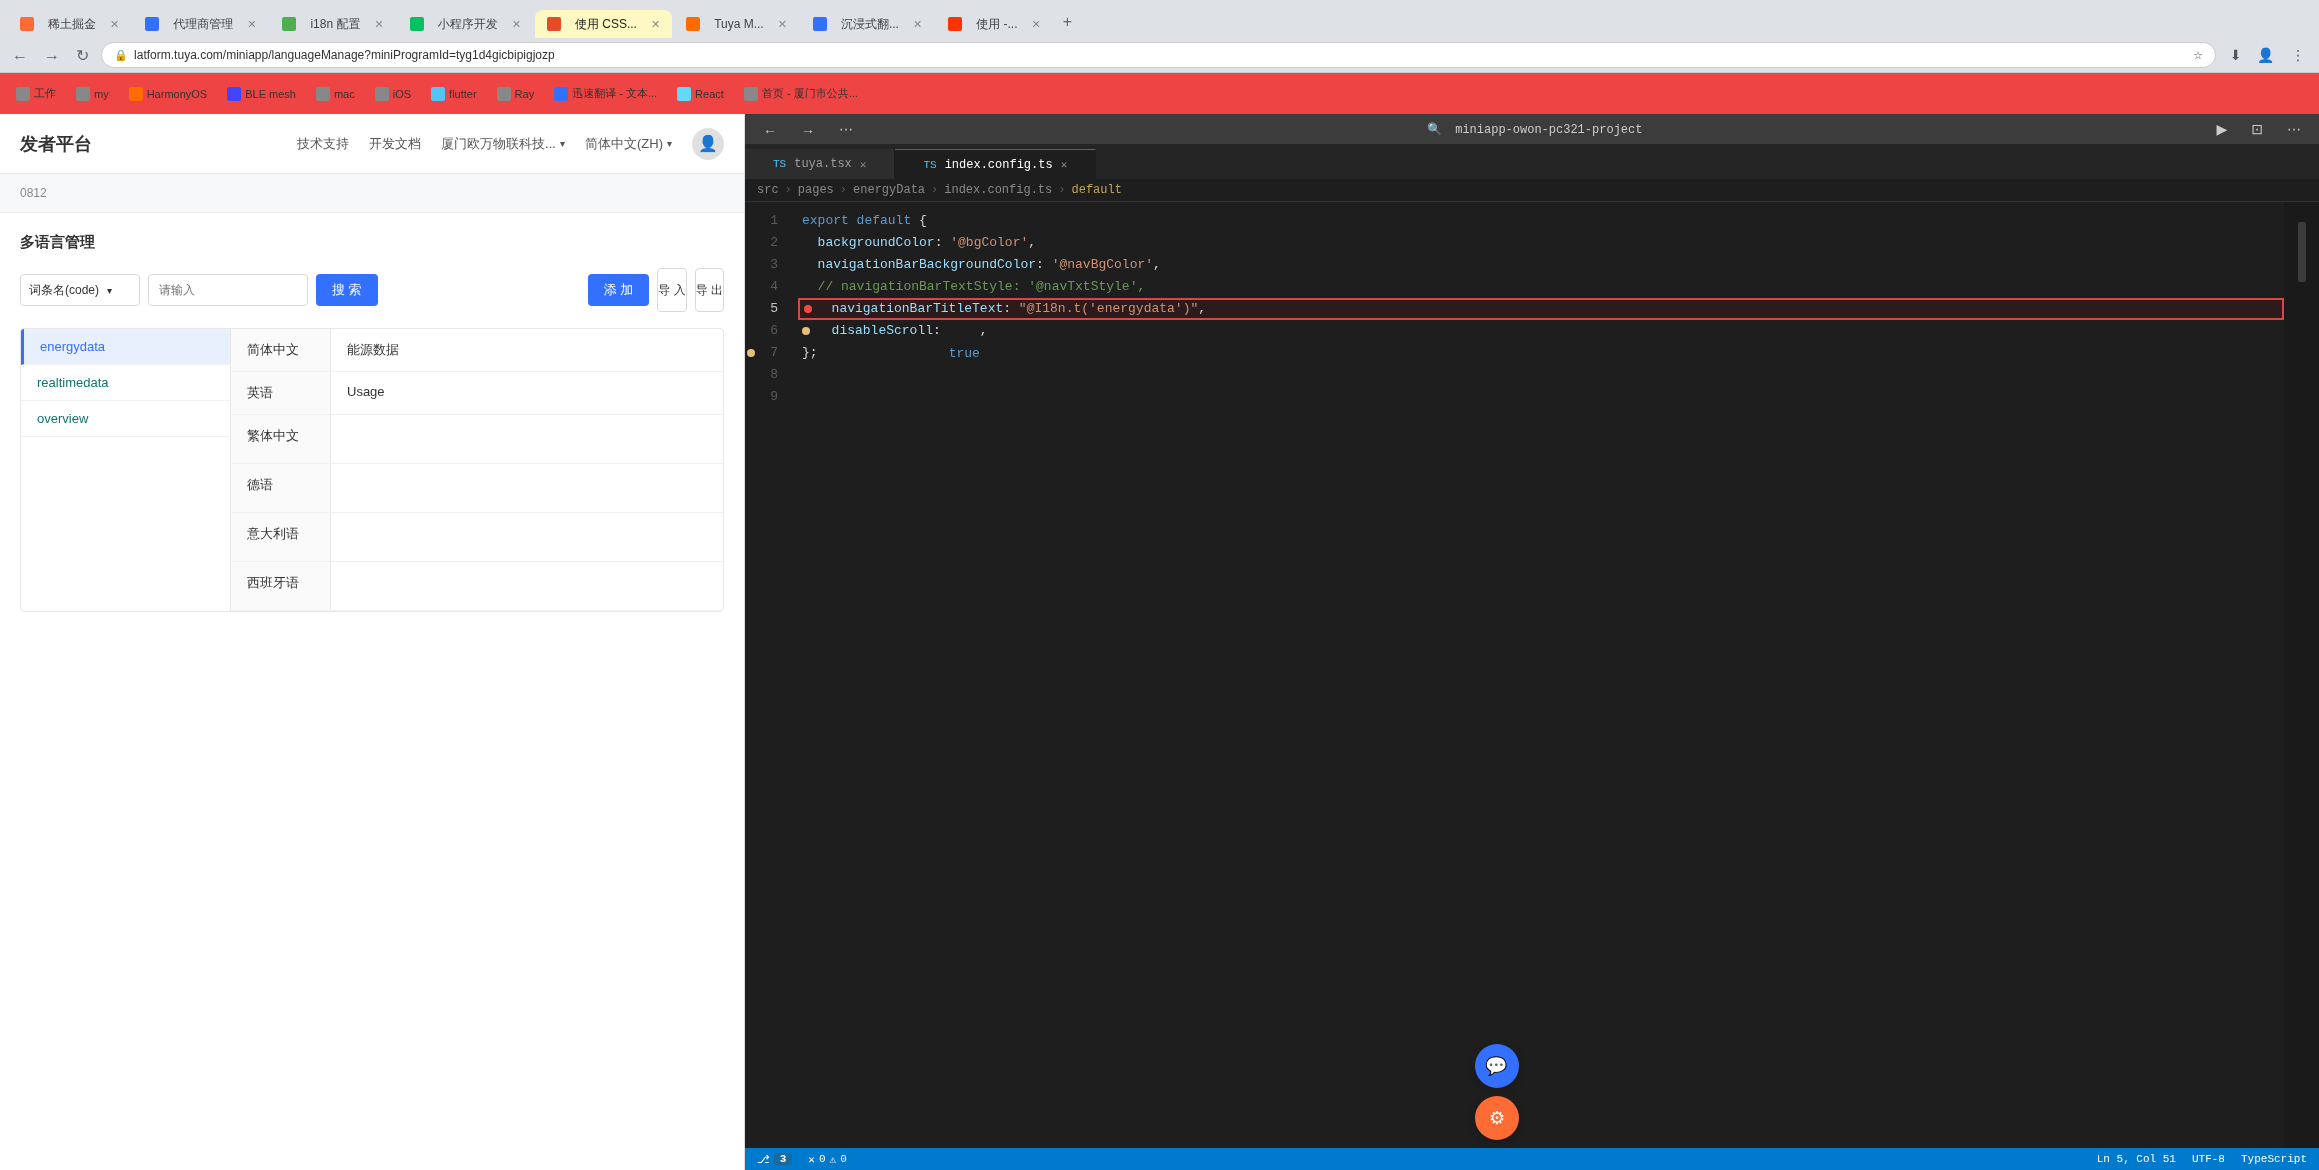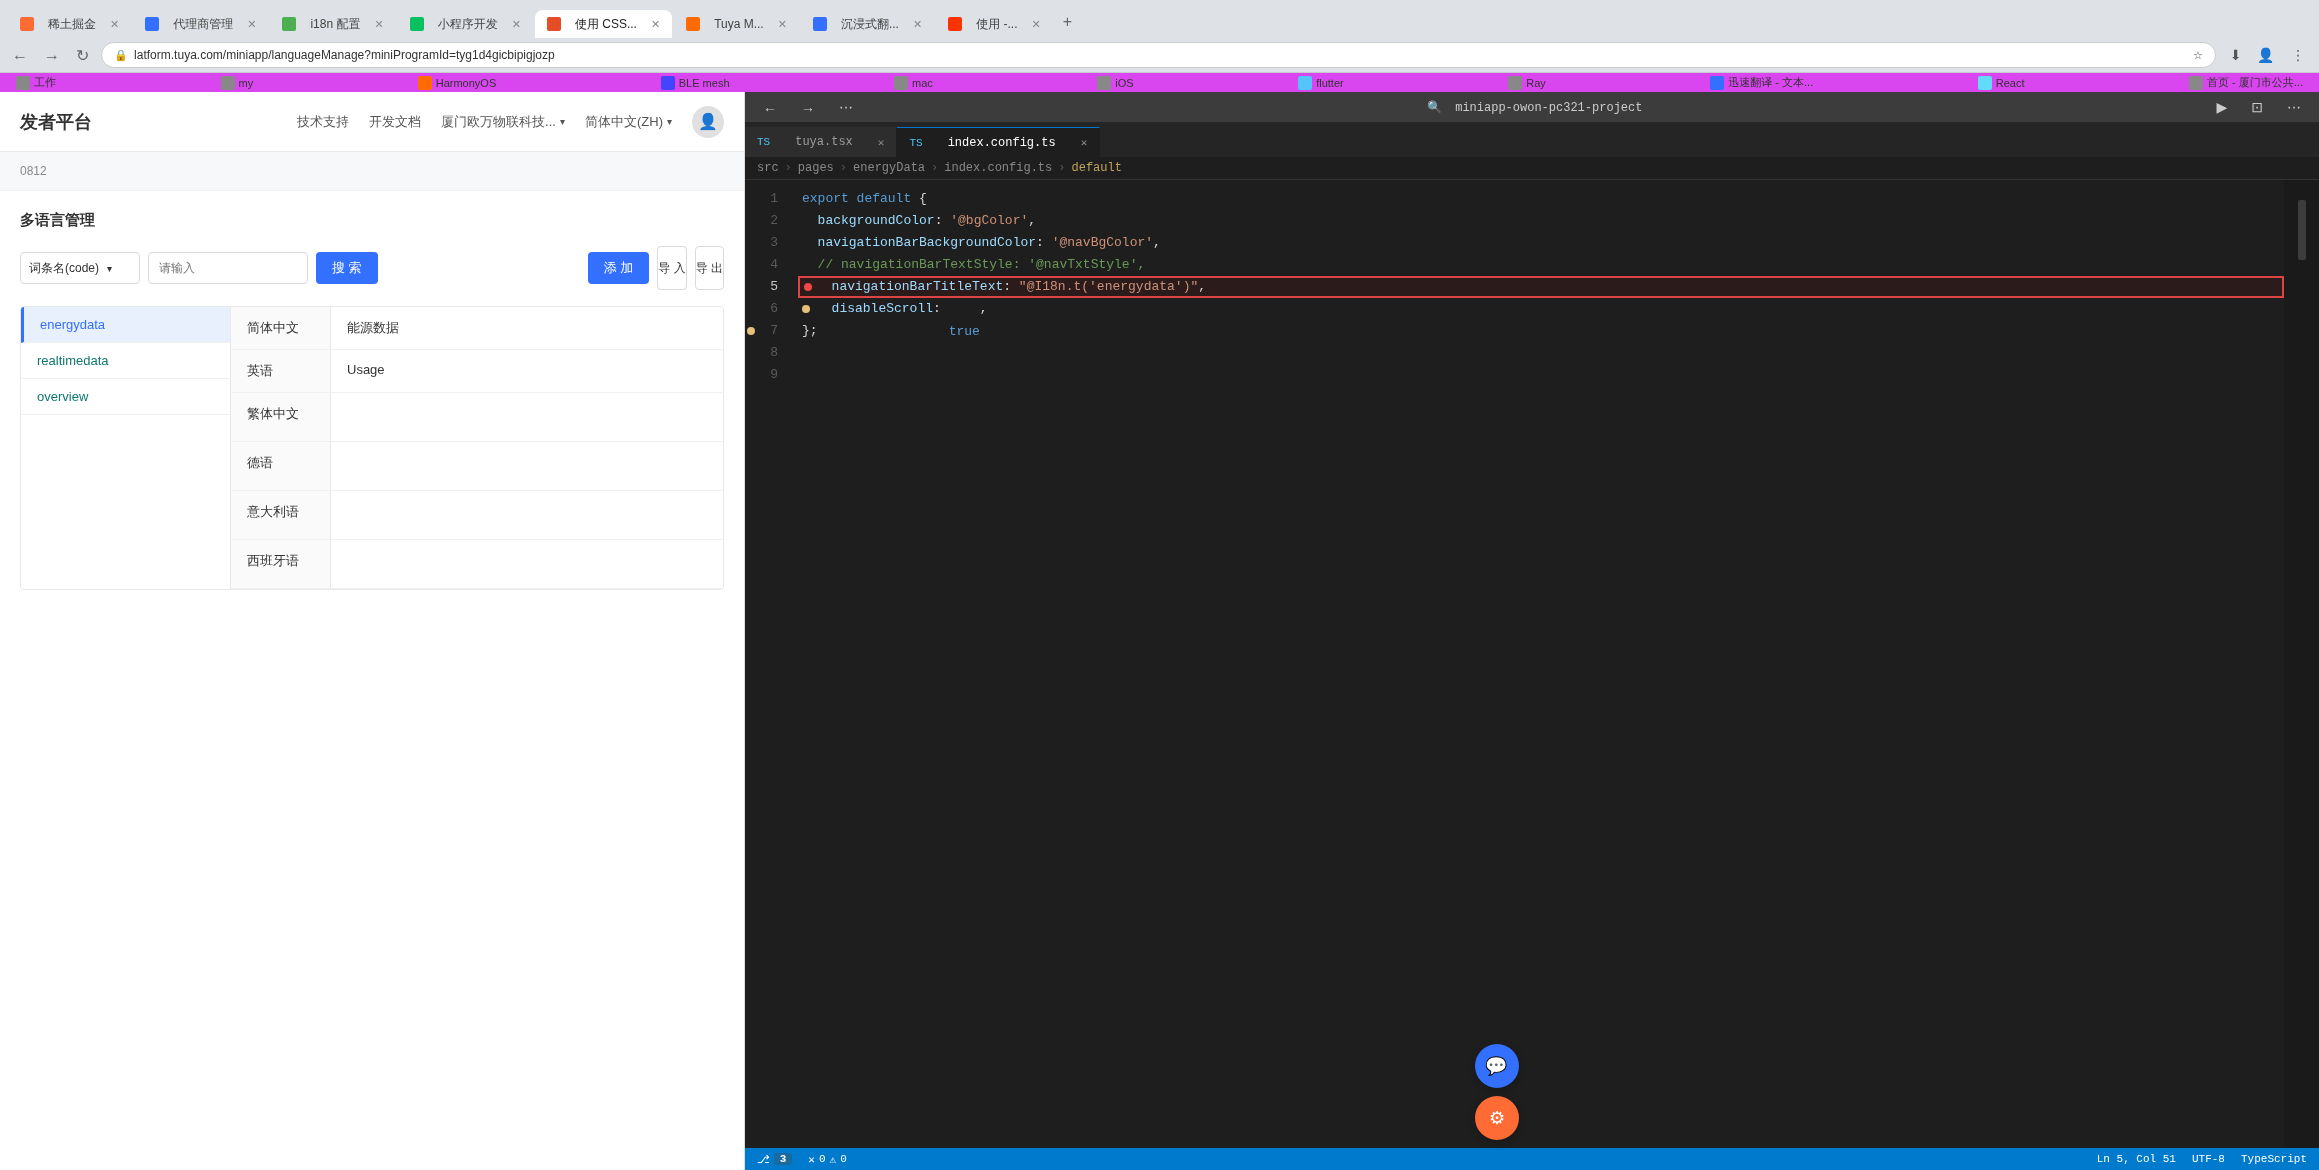--- a/index.html
+++ b/index.html
@@ -2,37 +2,37 @@
 <html><head>
   <meta charset="utf-8">
   <style>
     * { box-sizing: border-box; margin: 0; padding: 0; }
     body { font-family: -apple-system, BlinkMacSystemFont, 'PingFang SC', 'Microsoft YaHei', sans-serif; font-size: 13px; background: #f5f5f5; width: 2319px; height: 1170px; overflow: hidden; display: flex; flex-direction: column; }
 
     
     .browser-chrome { background: #dee1e6; height: 72px; display: flex; flex-direction: column; flex-shrink: 0; }
     .browser-tabs { display: flex; align-items: flex-end; padding: 6px 0 0 8px; height: 38px; gap: 2px; }
     .browser-tab { display: flex; align-items: center; padding: 0 12px; height: 28px; border-radius: 8px 8px 0 0; font-size: 12px; cursor: pointer; gap: 14px; max-width: 160px; white-space: nowrap; overflow: hidden; text-overflow: ellipsis; background: #dee1e6; color: #444; }
-    .browser-tab.active { background: #ffffff; color: #222; }
+    .browser-tab.active { background: #fef9c3; color: #222; }
     .browser-tab .tab-favicon { width: 14px; height: 14px; border-radius: 2px; flex-shrink: 0; }
     .browser-tab .tab-close { margin-left: auto; font-size: 11px; color: #888; flex-shrink: 0; }
     .browser-tab .tab-label { overflow: hidden; text-overflow: ellipsis; }
     .tab-add { background: none; border: none; font-size: 16px; color: #666; cursor: pointer; padding: 4px 8px; align-self: center; }
 
     .browser-bar { display: flex; align-items: center; padding: 4px 8px; height: 34px; gap: 8px; background: #dee1e6; }
     .nav-btn { background: none; border: none; cursor: pointer; color: #666; font-size: 16px; padding: 4px; border-radius: 4px; }
     .nav-btn:disabled { color: #bbb; }
     .url-bar { flex: 1; height: 26px; border-radius: 13px; background: #fff; border: 1px solid #ccc; display: flex; align-items: center; padding: 0 12px; font-size: 12px; color: #333; gap: 6px; }
     .url-text { flex: 1; overflow: hidden; text-overflow: ellipsis; white-space: nowrap; }
     .url-icon { color: #555; font-size: 11px; }
     .browser-actions { display: flex; gap: 4px; }
     .browser-action-btn { background: none; border: none; cursor: pointer; color: #555; font-size: 14px; padding: 4px 6px; border-radius: 4px; }
 
     
-    .bookmarks-bar { background: #d946ef; height: 20px; display: flex; align-items: center; padding: 0 8px; gap: 4px; border-top: 1px solid #c8cacd; flex-shrink: 0; font-size: 11px; justify-content: space-between; }
+    .bookmarks-bar { background: #ef4444; height: 42px; display: flex; align-items: center; padding: 0 8px; gap: 4px; border-top: 1px solid #c8cacd; flex-shrink: 0; font-size: 11px; }
     .bookmark-item { display: flex; align-items: center; gap: 4px; padding: 2px 8px; border-radius: 4px; cursor: pointer; color: #333; white-space: nowrap; }
     .bookmark-icon { width: 14px; height: 14px; border-radius: 2px; display: inline-block; }
 
     
     .main-content { display: flex; flex: 1; overflow: hidden; }
 
     
     .browser-content { width: 745px; flex-shrink: 0; background: #fff; display: flex; flex-direction: column; border-right: 1px solid #ddd; overflow-y: auto; }
 
     
@@ -72,21 +72,21 @@
     
     .vscode-panel { flex: 1; background: #1e1e1e; display: flex; flex-direction: column; color: #d4d4d4; font-family: 'Consolas', 'Monaco', 'Courier New', monospace; }
 
     
     .vscode-titlebar { background: #3c3c3c; height: 30px; display: flex; align-items: center; padding: 0 10px; gap: 8px; flex-shrink: 0; }
     .vscode-title { font-size: 12px; color: #ccc; flex: 1; text-align: center; }
     .vscode-title-btn { background: none; border: none; color: #ccc; cursor: pointer; font-size: 14px; padding: 4px 8px; }
 
     
     .vscode-tabs { background: #252526; height: 35px; display: flex; align-items: flex-end; flex-shrink: 0; }
-    .vscode-tab { display: flex; align-items: center; padding: 0 12px; height: 30px; font-size: 12px; cursor: pointer; gap: 25px; border-right: 1px solid #1e1e1e; color: #9d9d9d; background: #2d2d2d; }
+    .vscode-tab { display: flex; align-items: center; padding: 0 28px; height: 30px; font-size: 12px; cursor: pointer; gap: 8px; border-right: 1px solid #1e1e1e; color: #9d9d9d; background: #2d2d2d; }
     .vscode-tab.active { background: #1e1e1e; color: #fff; border-top: 1px solid #0078d4; }
     .vscode-tab .tab-close { font-size: 11px; color: #888; }
 
     
     .vscode-breadcrumb { background: #1e1e1e; padding: 4px 12px; font-size: 12px; color: #888; display: flex; align-items: center; gap: 6px; border-bottom: 1px solid #333; flex-shrink: 0; }
     .breadcrumb-sep { color: #555; }
 
     
     .code-editor { flex: 1; display: flex; overflow: hidden; }
     .line-numbers { width: 45px; background: #1e1e1e; padding: 8px 0; text-align: right; flex-shrink: 0; }

